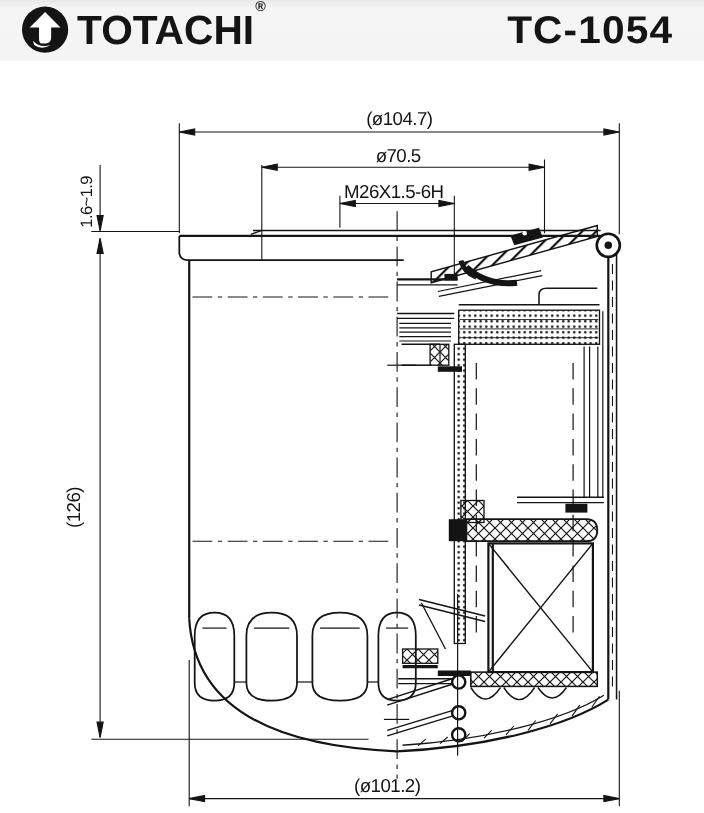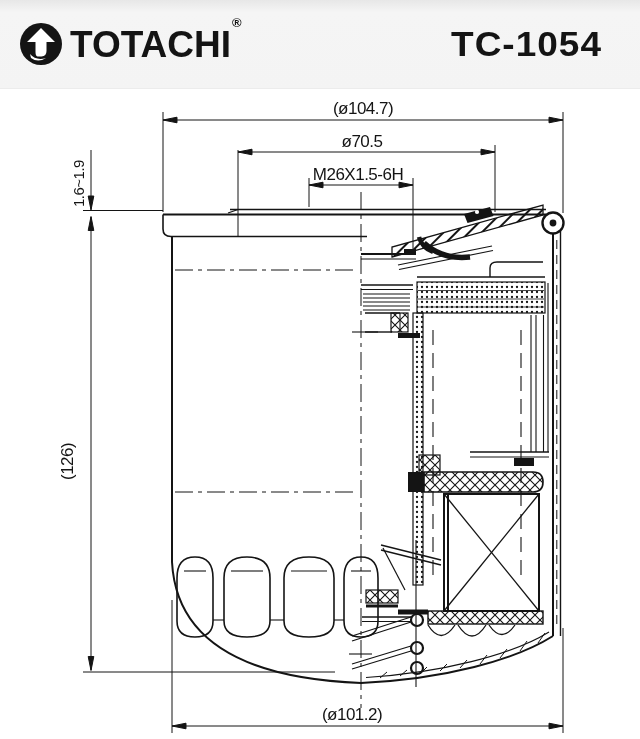--- a/index.html
+++ b/index.html
@@ -3,25 +3,25 @@
 <meta charset="utf-8">
 <style>
   html,body{margin:0;padding:0;}
   body{
     width:640px;height:739px;position:relative;overflow:hidden;
     background:#ffffff;font-family:"Liberation Sans",sans-serif;
   }
   .stage{position:absolute;inset:0;width:640px;height:739px;}
   
   .header{
-    position:absolute;top:0;left:0;width:640px;height:89px;
+    position:absolute;top:0;left:0;width:640px;height:55px;
     background:linear-gradient(#e7e7e7 0%, #f5f5f5 14%, #f4f4f4 100%);
     border-bottom:1px solid #ececec;
     display:flex;align-items:center;box-sizing:border-box;
-    padding:0 38px 0 18px;
+    padding:0 28px 0 18px;
     gap:28px;
   }
   .logo-wrap{display:flex;align-items:center;gap:6px;}
   .brand{
     font-weight:bold;font-size:37px;letter-spacing:0px;color:#141414;
     line-height:1;transform:scaleY(0.92);
   }
   .reg{font-size:13px;font-weight:bold;color:#141414;vertical-align:top;
     position:relative;top:-11px;left:1px;}
   .model{

